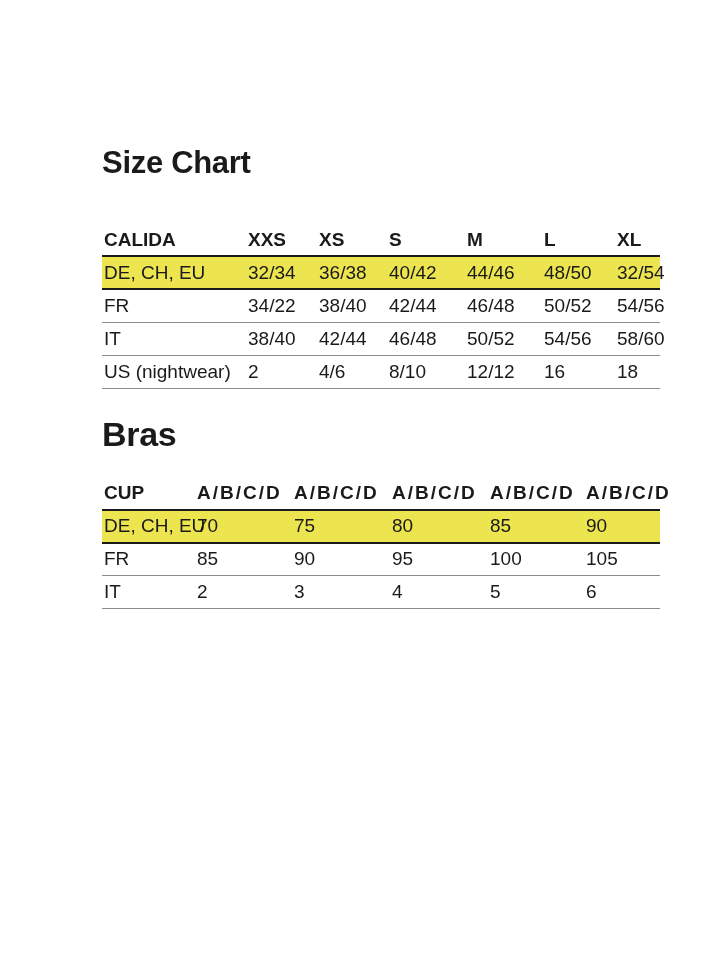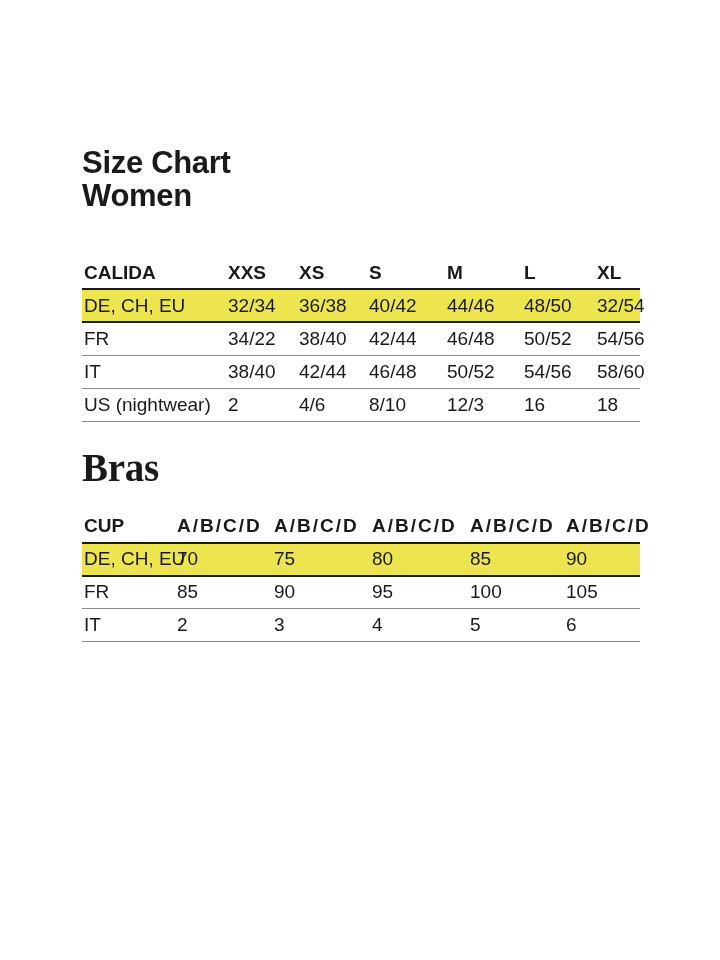--- a/index.html
+++ b/index.html
@@ -18,35 +18,35 @@
     width: 720px;
     height: 960px;
     font-family: "Liberation Sans", sans-serif;
     color: var(--text);
     -webkit-font-smoothing: antialiased;
   }
   .content {
     padding-left: 82px;
     padding-top: 146px;
     width: 658px;
+    margin-left: 20px;
   }
   .page-title {
     font-size: 31px;
     font-weight: 700;
     line-height: 33px;
     letter-spacing: -0.3px;
     margin: 0 0 45px 0;
   }
   .section-heading {
-    font-size: 39px;
+    font-size: 34px;
     font-weight: 700;
     line-height: 33px;
     letter-spacing: -0.3px;
     margin: 29px 0 27px 0;
-    font-family: Liberation Serif, serif;
   }
   table.size-table {
     border-collapse: collapse;
     table-layout: fixed;
     width: 558px;
     font-size: 19px;
     color: var(--text);
   }
   table.size-table th,
   table.size-table td {
@@ -85,21 +85,21 @@
   .bras-table th:nth-child(4) { width: 98px; }
   .bras-table th:nth-child(5) { width: 96px; }
   .bras-table th:nth-child(6) { width: auto; }
   .bras-table th:nth-child(n+2) { letter-spacing: 2px; }
 </style>
 </head>
 <body>
 
 <div class="content">
 
-  <h1 class="page-title"><span>Size Chart</span><br><span>Women</span></h1>
+  <h1 class="page-title"><span>Size Chart</span><br></h1>
 
   <table class="size-table women-table">
       <thead>
         <tr>
           <th>CALIDA</th>
           <th>XXS</th>
           <th>XS</th>
           <th>S</th>
           <th>M</th>
           <th>L</th>
@@ -132,21 +132,21 @@
           <td>46/48</td>
           <td>50/52</td>
           <td>54/56</td>
           <td>58/60</td>
         </tr>
         <tr>
           <td>US (nightwear)</td>
           <td>2</td>
           <td>4/6</td>
           <td>8/10</td>
-          <td>12/3</td>
+          <td>12/12</td>
           <td>16</td>
           <td>18</td>
         </tr>
       </tbody>
     </table>
 
   <h2 class="section-heading">Bras</h2>
 
   <table class="size-table bras-table">
       <thead>

